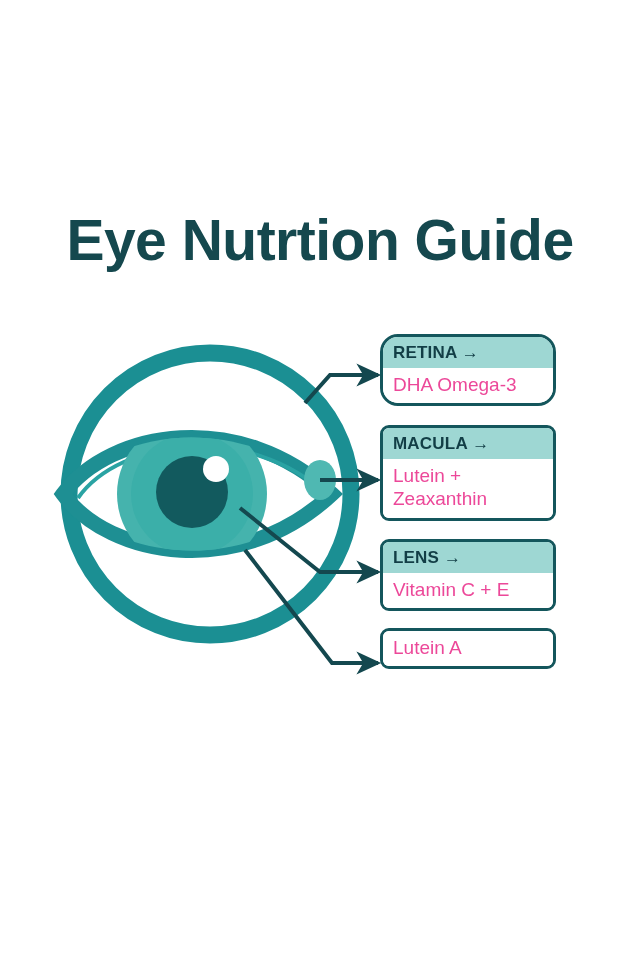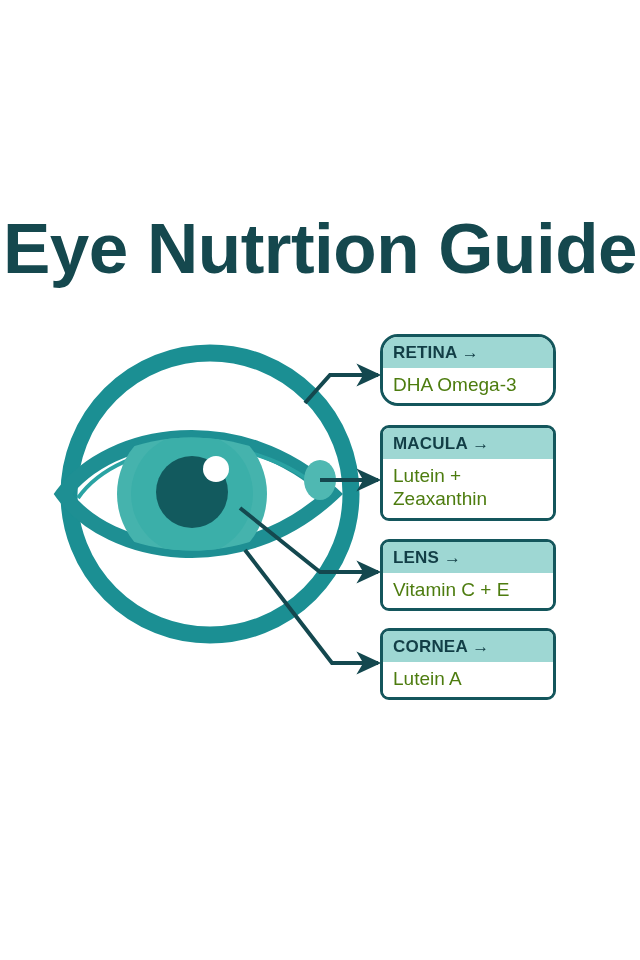--- a/index.html
+++ b/index.html
@@ -22,21 +22,21 @@
     background: #ffffff;
   }
 
   
   .title {
     position: absolute;
     left: 0;
     top: 208px;
     width: 640px;
     text-align: center;
-    font-size: 71px;
+    font-size: 57px;
     font-weight: bold;
     letter-spacing: -0.5px;
     color: #15484e;
     line-height: 1.15;
     white-space: nowrap;
   }
 
   
   .eye-diagram {
     position: absolute;
@@ -75,21 +75,21 @@
     color: #123e46;
     font-size: 17px;
     font-weight: bold;
     letter-spacing: 0.2px;
     padding: 5px 0 5px 10px;
     line-height: 1.25;
     white-space: nowrap;
   }
   .callout-body {
     background: #ffffff;
-    color: #4d7c0f;
+    color: #ec4899;
     font-size: 19px;
     font-weight: normal;
     padding: 5px 6px 7px 10px;
     line-height: 1.22;
   }
   .callout-body .line2 {
     display: block;
   }
 
   #callout-0 { top: 4px; border-radius: 18px; }
@@ -160,21 +160,20 @@
 
     <div class="callout" id="callout-1">
       <div class="callout-header">MACULA →</div>
       <div class="callout-body">
         <span>Lutein +</span>
         <span class="line2">Zeaxanthin</span>
       </div>
     </div>
 
     <div class="callout" id="callout-3">
-      <div class="callout-header">CORNEA →</div>
       <div class="callout-body">
         <span>Lutein A</span>
       </div>
     </div>
 
   </div>
 
 </div>
 
 </body></html>

